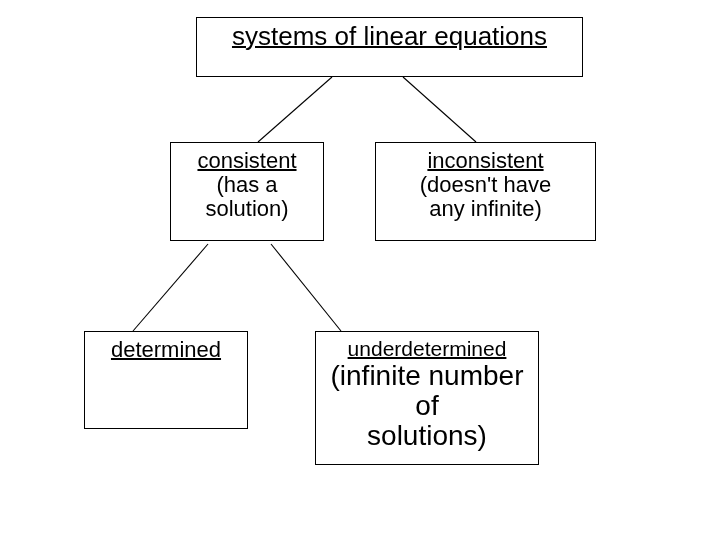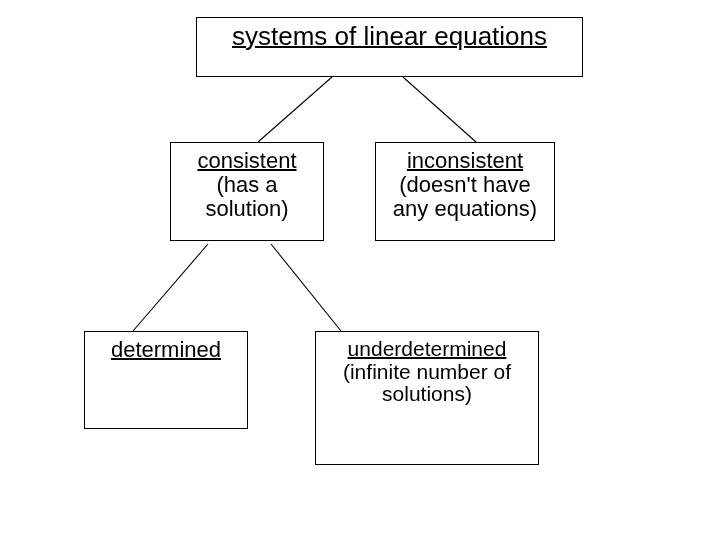--- a/index.html
+++ b/index.html
@@ -78,21 +78,21 @@
     width: 154px;
     height: 99px;
     padding-top: 6px;
   }
   #node-consistent .node-title { font-size: 22px; }
   #node-consistent .node-desc  { font-size: 22px; }
 
   #node-inconsistent {
     left: 375px;
     top: 142px;
-    width: 180px;
+    width: 221px;
     height: 99px;
     padding-top: 6px;
   }
   #node-inconsistent .node-title { font-size: 22px; }
   #node-inconsistent .node-desc  { font-size: 22px; }
 
   #node-determined {
     left: 84px;
     top: 331px;
     width: 164px;
@@ -103,21 +103,21 @@
   #node-determined .node-desc  { font-size: 22px; }
 
   #node-underdetermined {
     left: 315px;
     top: 331px;
     width: 224px;
     height: 134px;
     padding-top: 6px;
   }
   #node-underdetermined .node-title { font-size: 21px; }
-  #node-underdetermined .node-desc  { font-size: 21px; }
+  #node-underdetermined .node-desc  { font-size: 28px; }
 </style>
 </head>
 <body>
 
 <div id="diagram-root">
 
   <svg id="connector-layer" viewBox="0 0 720 540" width="720" height="540" xmlns="http://www.w3.org/2000/svg">
     <line x1="332" y1="77" x2="258" y2="142" stroke="#000000" stroke-width="1.1"></line>
     <line x1="403" y1="77" x2="476" y2="142" stroke="#000000" stroke-width="1.1"></line>
     <line x1="208" y1="244" x2="133" y2="331" stroke="#000000" stroke-width="1.1"></line>
@@ -130,21 +130,21 @@
 solution)</span>
   </div>
 
   <div class="node-box" id="node-root">
     <span class="node-title">systems of linear equations</span>
   </div>
 
   <div class="node-box" id="node-inconsistent">
     <span class="node-title">inconsistent</span>
     <span class="node-desc">(doesn't have
-any equations)</span>
+any infinite)</span>
   </div>
 
   <div class="node-box" id="node-determined">
     <span class="node-title">determined</span>
   </div>
 
   <div class="node-box" id="node-underdetermined">
     <span class="node-title">underdetermined</span>
     <span class="node-desc">(infinite number of
 solutions)</span>

